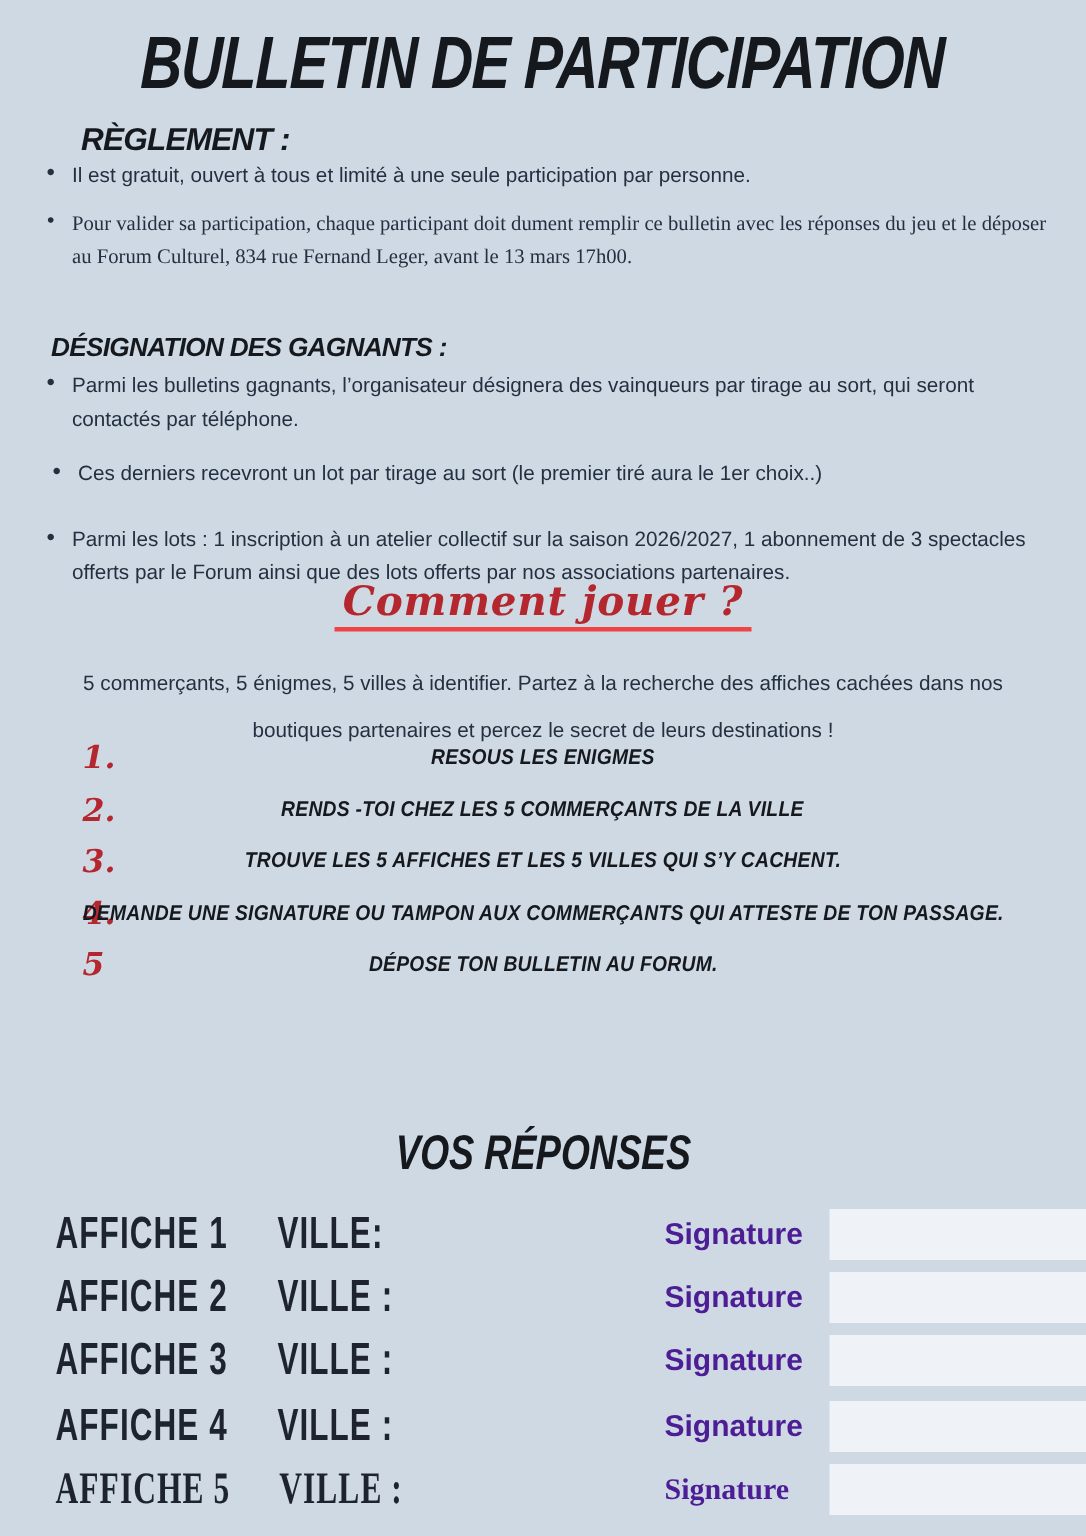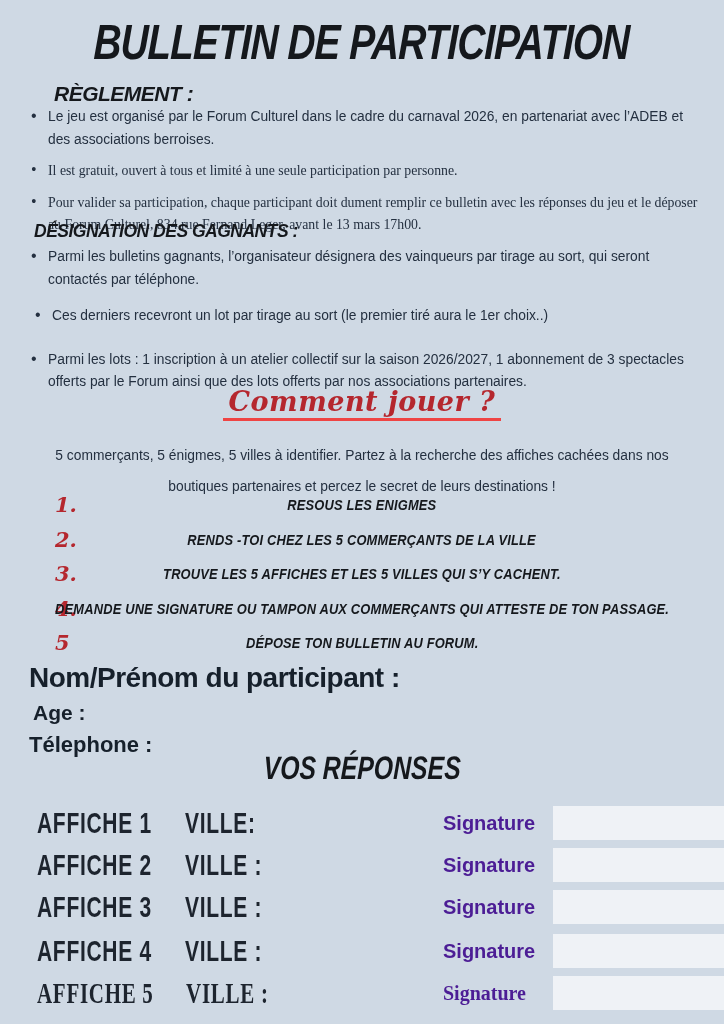--- a/index.html
+++ b/index.html
@@ -94,21 +94,20 @@
 
 <div class="page">
 
   <div class="title-wrap">
     <span class="comic t">BULLETIN DE PARTICIPATION</span>
   </div>
 
   <div class="comic h-reglement">RÈGLEMENT :</div>
 
   <div class="bullets bul-reglement">
-    <div class="bullet">Le jeu est organisé par le Forum Culturel dans le cadre du carnaval 2026, en partenariat avec l’ADEB et des associations berroises.</div>
     <div class="bullet">Il est gratuit, ouvert à tous et limité à une seule participation par personne.</div>
     <div class="bullet">Pour valider sa participation, chaque participant doit dument remplir ce bulletin  avec les réponses du jeu et le déposer au Forum Culturel, 834 rue Fernand Leger, avant le 13 mars 17h00.</div>
   </div>
 
   <div class="comic h-gagnants">DÉSIGNATION DES GAGNANTS :</div>
 
   <div class="bullets bul-gagnants">
     <div class="bullet b1">Parmi les bulletins gagnants, l’organisateur désignera des vainqueurs  par tirage au sort,  qui seront contactés par téléphone.</div>
     <div class="bullet b2">Ces derniers recevront un lot par tirage au sort (le premier tiré aura le 1er choix..)</div>
     <div class="bullet b3">Parmi les  lots : 1 inscription à un atelier collectif sur la saison 2026/2027, 1 abonnement de 3 spectacles offerts par le Forum ainsi que des lots offerts par nos associations partenaires.</div>
@@ -136,25 +135,20 @@
     <div class="step">
       <span class="num">4.</span>
       <span class="comic txt">DEMANDE UNE SIGNATURE OU TAMPON AUX COMMERÇANTS QUI ATTESTE DE TON PASSAGE.</span>
     </div>
     <div class="step">
       <span class="num">5</span>
       <span class="comic txt">DÉPOSE TON BULLETIN AU FORUM.</span>
     </div>
   </div>
 
-  <div class="participant">
-    <div class="p-name">Nom/Prénom du participant :</div>
-    <div class="p-age">Age :</div>
-    <div class="p-phone">Télephone :</div>
-  </div>
 
   <div class="h-reponses">
     <span class="comic t">VOS RÉPONSES</span>
   </div>
 
   <div class="answers">
 
     <div class="arow r1">
       <span class="aff-scale">
         <span>AFFICHE 1</span>

